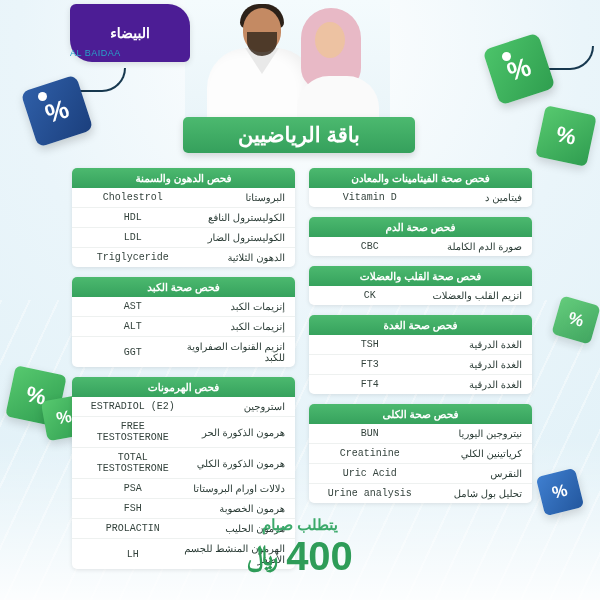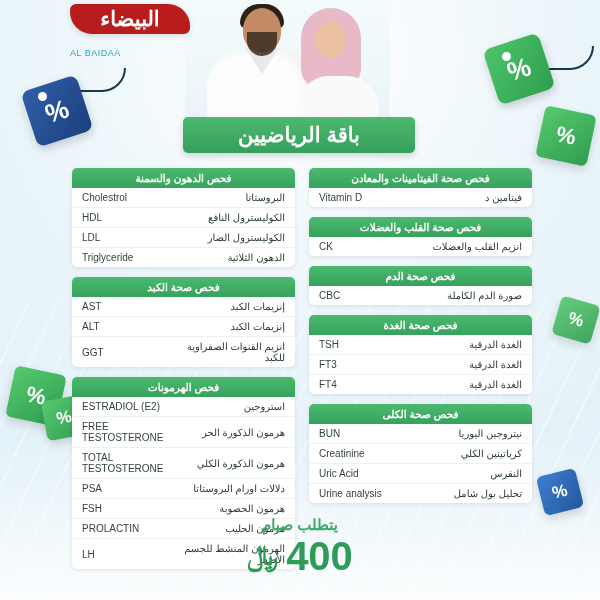--- a/index.html
+++ b/index.html
@@ -28,25 +28,25 @@
     background:linear-gradient(to top, rgba(255,255,255,.9), rgba(255,255,255,0));
   }
 
   
   .header{
     position:absolute;top:0;left:0;right:0;height:160px;
     overflow:hidden;
   }
   .logo{
     position:absolute;left:70px;top:4px;
-    width:120px;height:30px;
-    background:#b91c1c;
+    width:120px;height:58px;
+    background:#4c1d95;
     border-radius:6px 22px 6px 22px;
     display:flex;align-items:center;justify-content:center;
-    color:#ffffff;font-size:21px;font-weight:bold;
+    color:#ffffff;font-size:14px;font-weight:bold;
     direction:rtl;letter-spacing:1px;
     box-shadow:0 2px 6px rgba(0,0,0,.12);
   }
   .logo-sub{
     position:absolute;left:70px;top:48px;width:120px;
     text-align:left;color:#27a3c8;font-size:9px;letter-spacing:.5px;
   }
 
   
   .photo{
@@ -119,21 +119,21 @@
   }
   .row{
     display:flex;direction:rtl;
     padding:4px 10px;
     border-bottom:1px solid #eef1f0;
     font-size:10px;color:#2a3b35;
     align-items:center;
   }
   .row:last-child{border-bottom:none;}
   .row .ar{flex:1;text-align:right;direction:rtl;}
-  .row .en{flex:1;text-align:left;direction:ltr;color:#33423c;}
+  .row .en{flex:1;text-align:center;direction:ltr;color:#33423c;font-family:Liberation Mono, monospace;}
 
   
   .footer{
     position:absolute;left:0;right:0;bottom:0;height:90px;
     text-align:center;direction:rtl;
   }
   .fast-note{
     color:#3ba96a;font-size:15px;font-weight:bold;margin-top:6px;
   }
   .price-line{
@@ -203,31 +203,31 @@
 <div class="columns">
   <div class="col" id="col-right">
       <div class="card">
         <div class="card-head">فحص صحة الفيتامينات والمعادن</div>
         <div class="row">
           <span class="ar">فيتامين د</span>
           <span class="en">Vitamin D</span>
         </div>
       </div>
       <div class="card">
+        <div class="card-head">فحص صحة الدم</div>
+        <div class="row">
+          <span class="ar">صورة الدم الكاملة</span>
+          <span class="en">CBC</span>
+        </div>
+      </div>
+      <div class="card">
         <div class="card-head">فحص صحة القلب والعضلات</div>
         <div class="row">
           <span class="ar">انزيم القلب والعضلات</span>
           <span class="en">CK</span>
-        </div>
-      </div>
-      <div class="card">
-        <div class="card-head">فحص صحة الدم</div>
-        <div class="row">
-          <span class="ar">صورة الدم الكاملة</span>
-          <span class="en">CBC</span>
         </div>
       </div>
       <div class="card">
         <div class="card-head">فحص صحة الغدة</div>
         <div class="row">
           <span class="ar">الغدة الدرقية</span>
           <span class="en">TSH</span>
         </div>
         <div class="row">
           <span class="ar">الغدة الدرقية</span>

